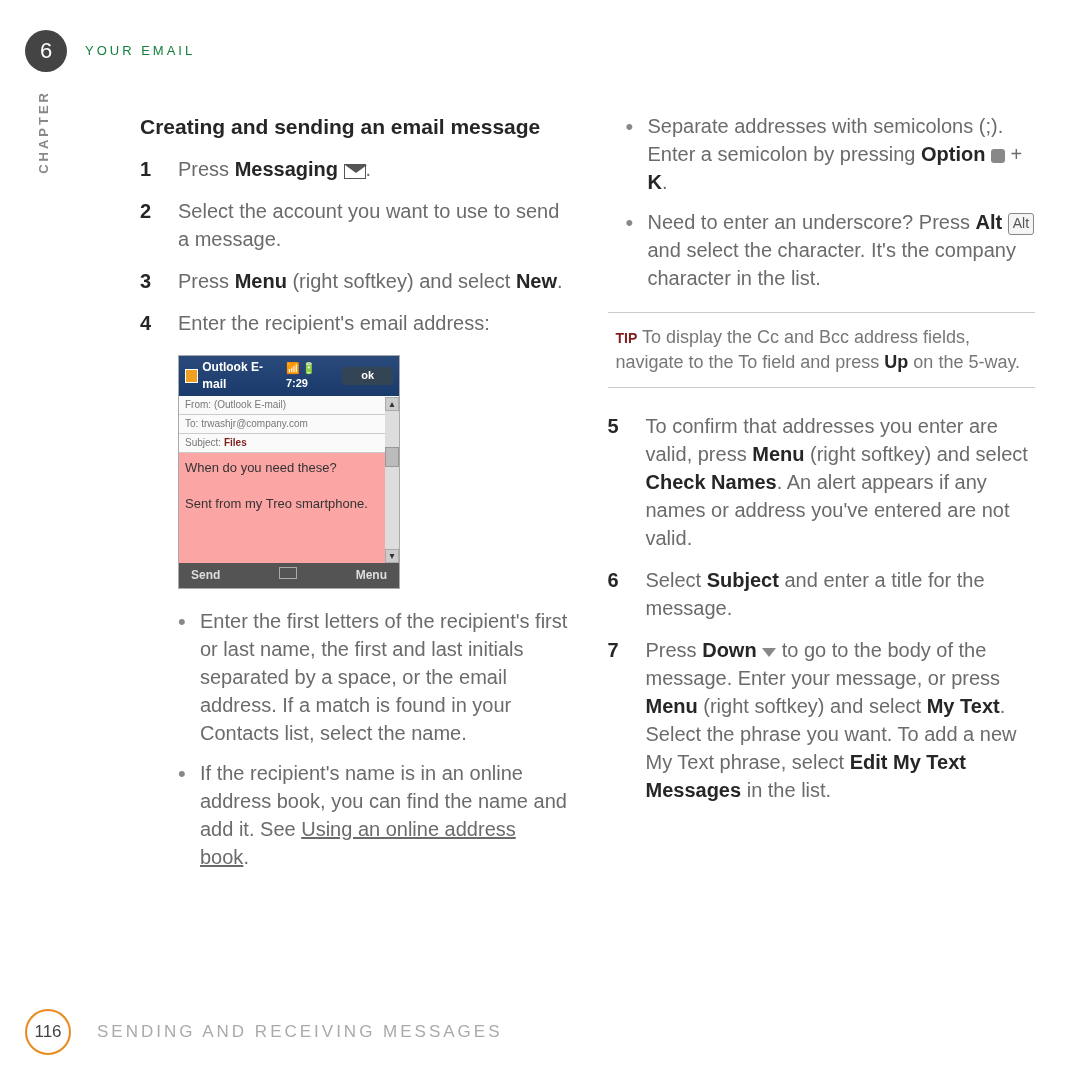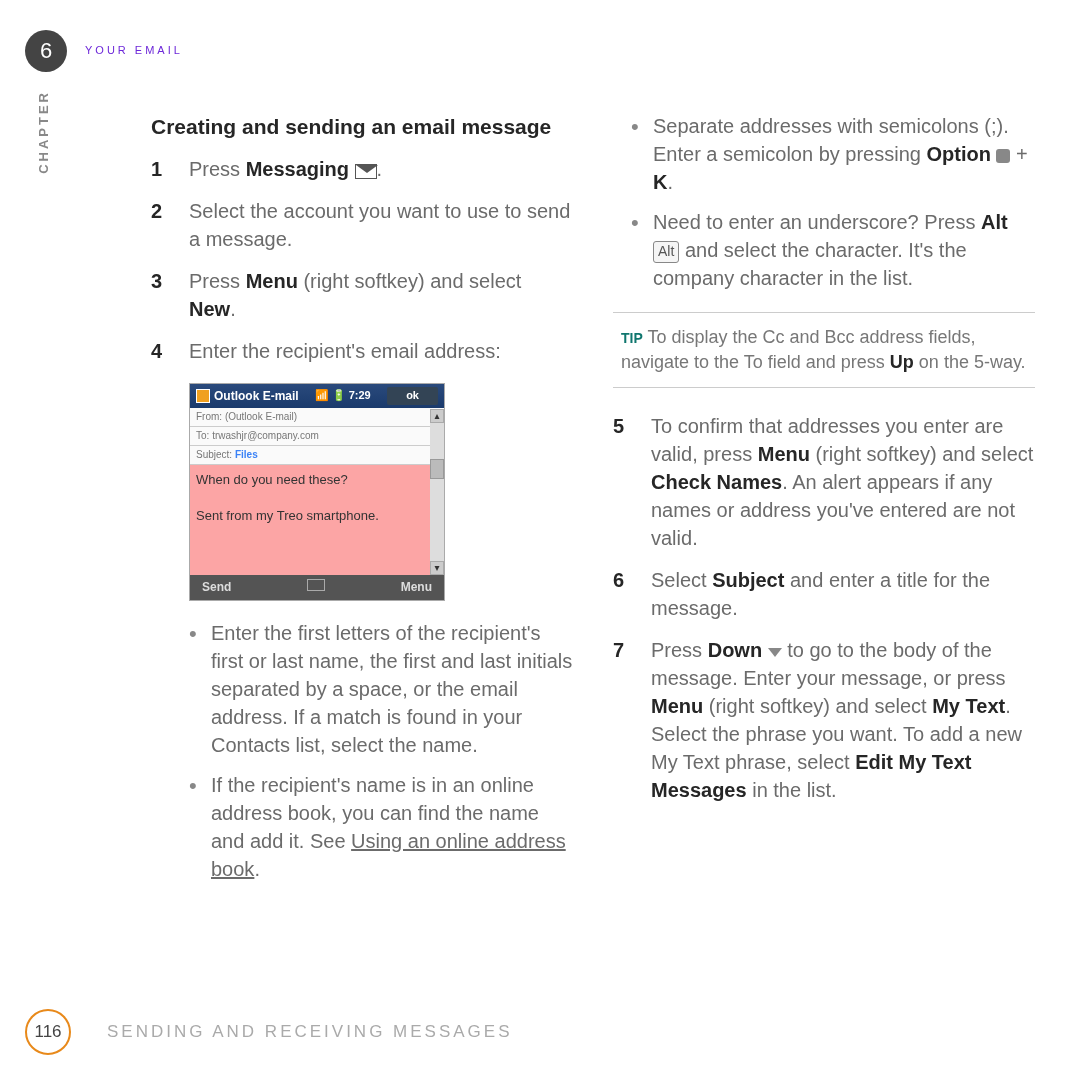--- a/index.html
+++ b/index.html
@@ -26,40 +26,39 @@
       color: #fff;
       display: flex;
       align-items: center;
       justify-content: center;
       font-size: 22px;
       margin-left: 25px;
       margin-right: 18px;
     }
     .header-title {
       letter-spacing: 3px;
-      font-size: 11px;
-      color: #6d28d9;
+      font-size: 13px;
+      color: #15803d;
       text-align: center;
     }
     .chapter-vert {
       position: absolute;
       left: 35px;
       top: 90px;
       writing-mode: vertical-rl;
       transform: rotate(180deg);
       letter-spacing: 3px;
       font-size: 13px;
       color: #888;
       font-weight: bold;
     }
     .main {
       display: flex;
       padding: 40px 45px 0 140px;
       gap: 40px;
-      margin-left: 11px;
     }
     .col { flex: 1; }
     .section-title {
       color: #262626;
       font-weight: bold;
       margin-bottom: 14px;
       font-size: 21px;
     }
     ol.steps {
       list-style: none;
@@ -99,21 +98,21 @@
       position: absolute;
       left: 0;
       top: 0;
       color: #888;
       font-size: 22px;
     }
     .col-right ul.bullets { margin-left: 18px; }
     .col-right ul.bullets > li { padding-left: 22px; }
     .screenshot {
       margin: 18px 0 18px 38px;
-      width: 256px;
+      width: 222px;
       border: 1px solid #aaa;
       font-family: Tahoma, Arial, sans-serif;
       background: #eee;
       font-size: 13px;
       color: #333;
     }
     .ss-title {
       background: linear-gradient(#2a4a7c, #1a3a6c);
       color: #fff;
       padding: 3px 6px;
@@ -128,21 +127,21 @@
       display: inline-block;
     }
     .ss-title .ok { margin-left: auto; font-size: 11px; background: #345; padding: 1px 19px; border-radius: 2px; }
     .ss-header {
       padding: 2px 6px;
       border-bottom: 1px solid #ccc;
       background: #fafafa;
       font-size: 10px;
       color: #777;
     }
-    .ss-header b { color: #3b82f6; }
+    .ss-header b { color: #7f1d1d; }
     .ss-body {
       background: #fca5a5;
       height: 110px;
       padding: 6px;
       font-size: 13px;
       color: #333;
     }
     .ss-scroll {
       float: right;
       width: 14px;
@@ -170,28 +169,28 @@
     }
     .ss-kb { width: 18px; height: 12px; border: 1px solid #aaa; }
     .tip-box {
       border-top: 1px solid #ccc;
       border-bottom: 1px solid #ccc;
       padding: 12px 8px;
       margin: 20px 0 24px 0;
       font-size: 18px;
       color: #777;
     }
-    .tip-label { color: #0f766e; font-weight: bold; font-size: 14px; }
+    .tip-label { color: #7f1d1d; font-weight: bold; font-size: 14px; }
     .footer {
       position: absolute;
       bottom: 25px;
       left: 25px;
       display: flex;
       align-items: center;
-      gap: 36px;
+      gap: 26px;
     }
     .page-circle {
       width: 46px;
       height: 46px;
       border-radius: 50%;
       border: 2px solid #e8891a;
       color: #444;
       display: flex;
       align-items: center;
       justify-content: center;

